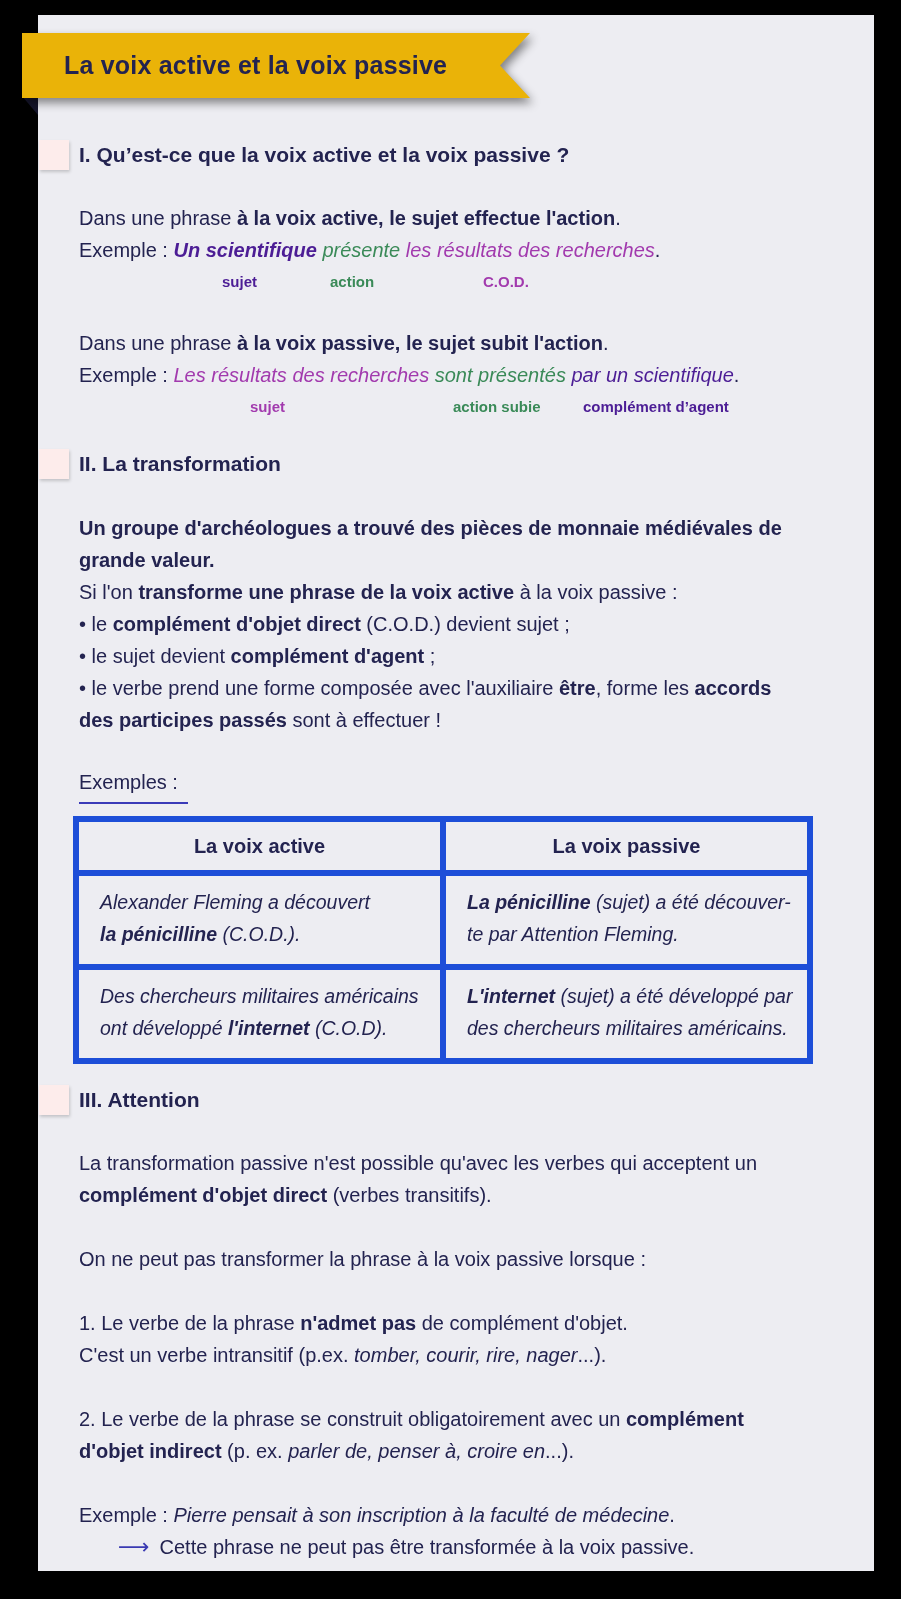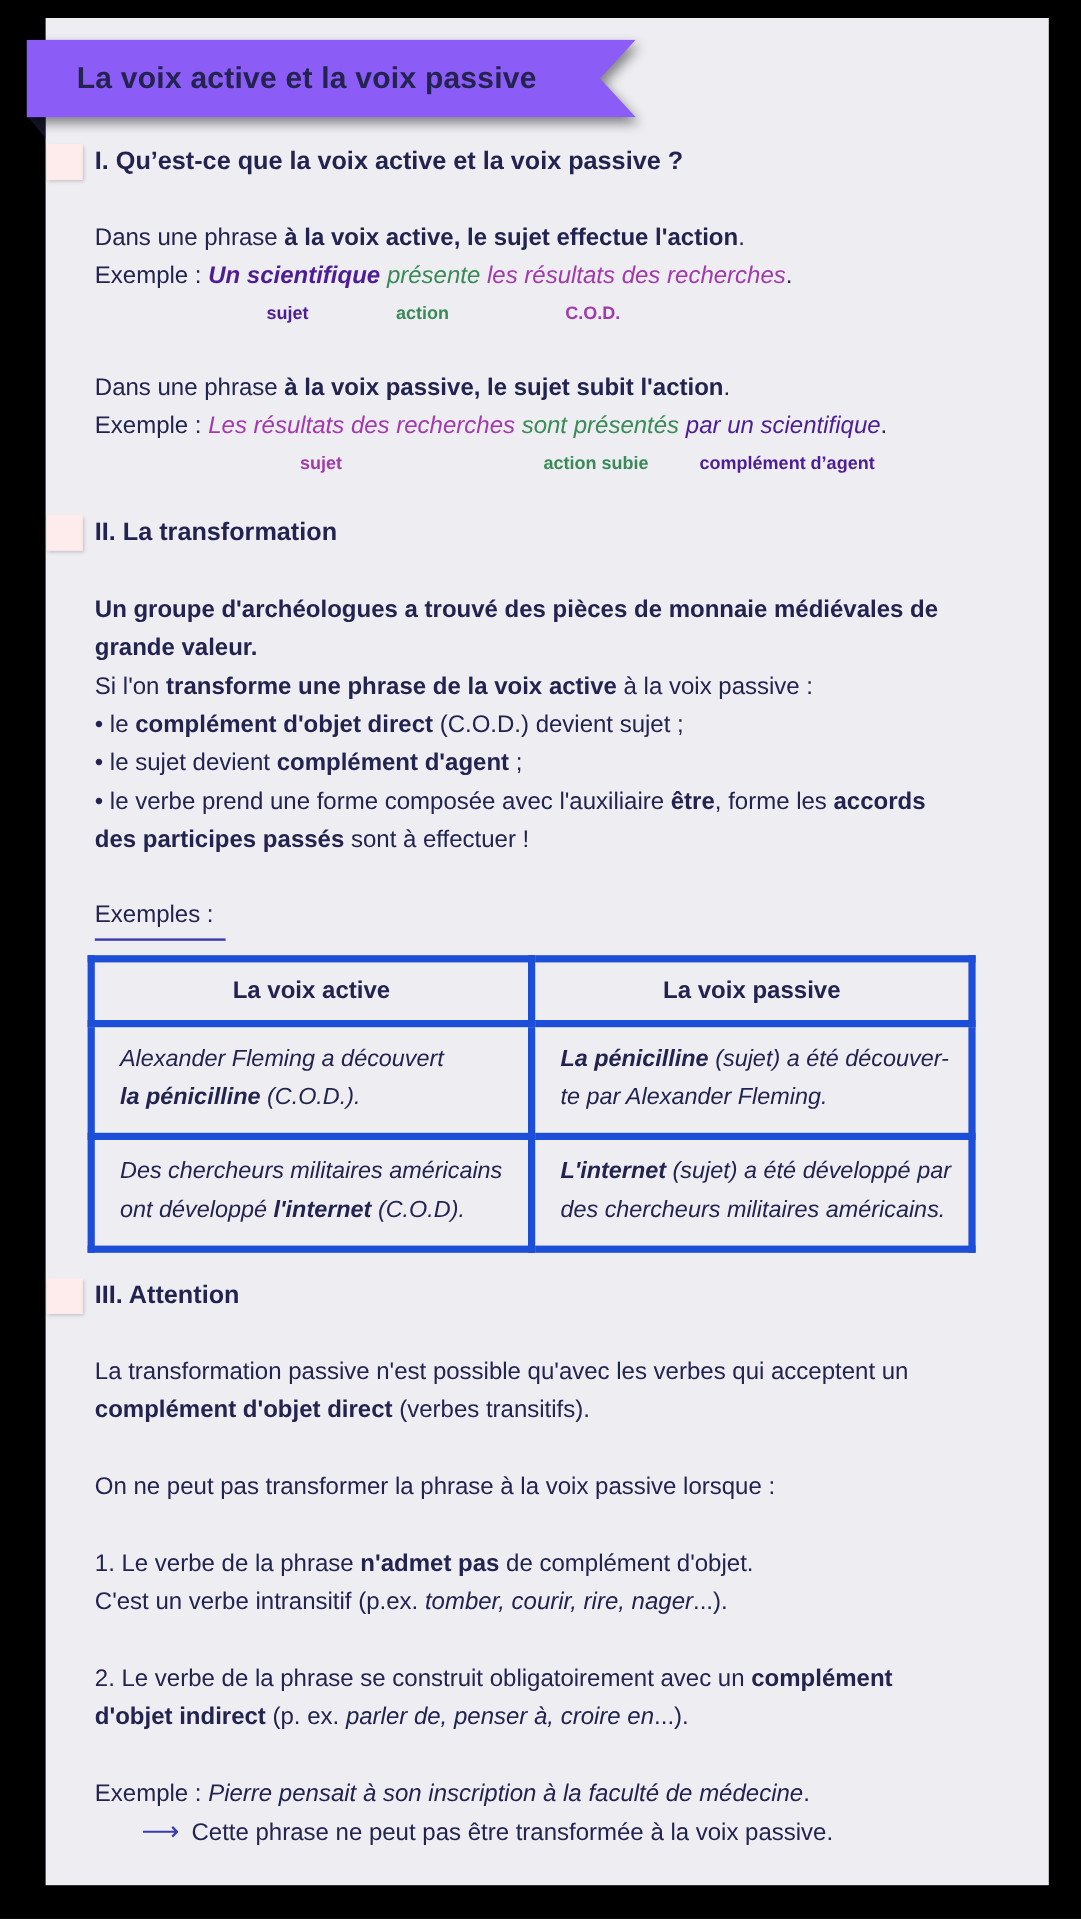--- a/index.html
+++ b/index.html
@@ -35,21 +35,21 @@
     left: 0;
     width: 16px;
     height: 19px;
     background: #15152b;
     clip-path: polygon(0 0, 100% 0, 100% 100%);
   }
   .ribbon-shadow { filter: drop-shadow(3px 5px 5px rgba(0,0,0,0.45)); }
   .ribbon {
     width: 508px;
     height: 65px;
-    background: #8b5cf6;
+    background: #eab308;
     clip-path: polygon(0 0, 100% 0, calc(100% - 30px) 50%, 100% 100%, 0 100%);
     display: flex;
     align-items: center;
     padding-left: 42px;
     box-sizing: border-box;
   }
   .ribbon-title {
     font-size: 25px;
     font-weight: 700;
     letter-spacing: .2px;
@@ -145,33 +145,33 @@
     <div class="ribbon-fold"></div>
     <div class="ribbon-shadow">
       <div class="ribbon">
         <span class="ribbon-title">La voix active et la voix passive</span>
       </div>
     </div>
   </div>
 
   <div class="content">
 
-    <div class="heading-row mt28" style="margin-top:21px;">
+    <div class="heading-row mt28" style="margin-top:41px;">
       <div class="marker"></div>
       <h2>I. Qu’est-ce que la voix active et la voix passive ?</h2>
     </div>
 
     <div class="mt32">
       <div><span>Dans une phrase </span><span class="b">à la voix active, le sujet effectue l'action</span><span>.</span></div>
       <div><span>Exemple : </span><span class="i b c-blue">Un scientifique</span><span class="i c-green"> présente </span><span class="i c-purple">les résultats des recherches</span><span>.</span></div>
     </div>
     <div class="tags">
       <span class="c-blue" style="left:143px;">sujet</span>
       <span class="c-green" style="left:251px;">action</span>
-      <span class="c-purple" style="left:392px;">C.O.D.</span>
+      <span class="c-purple" style="left:404px;">C.O.D.</span>
     </div>
 
     <div class="mt32">
       <div><span>Dans une phrase </span><span class="b">à la voix passive, le sujet subit l'action</span><span>.</span></div>
       <div><span>Exemple : </span><span class="i c-purple">Les résultats des recherches</span><span class="i c-green"> sont présentés </span><span class="i c-blue">par un scientifique</span><span>.</span></div>
     </div>
     <div class="tags">
       <span class="c-purple" style="left:171px;">sujet</span>
       <span class="c-green" style="left:374px;">action subie</span>
       <span class="c-blue" style="left:504px;">complément d’agent</span>
@@ -197,21 +197,21 @@
     <table class="vtable">
       <thead>
         <tr>
           <th>La voix active</th>
           <th>La voix passive</th>
         </tr>
       </thead>
       <tbody>
         <tr>
           <td><span>Alexander Fleming a découvert</span><br><span class="b">la pénicilline</span><span> (C.O.D.).</span></td>
-          <td><span class="b">La pénicilline</span><span> (sujet) a été découver-</span><br><span>te par Alexander Fleming.</span></td>
+          <td><span class="b">La pénicilline</span><span> (sujet) a été découver-</span><br><span>te par Attention Fleming.</span></td>
         </tr>
         <tr>
           <td><span>Des chercheurs militaires américains</span><br><span>ont développé </span><span class="b">l'internet</span><span> (C.O.D).</span></td>
           <td><span class="b">L'internet</span><span> (sujet) a été développé par</span><br><span>des chercheurs militaires américains.</span></td>
         </tr>
       </tbody>
     </table>
 
     <div class="heading-row mt20">
       <div class="marker"></div>

